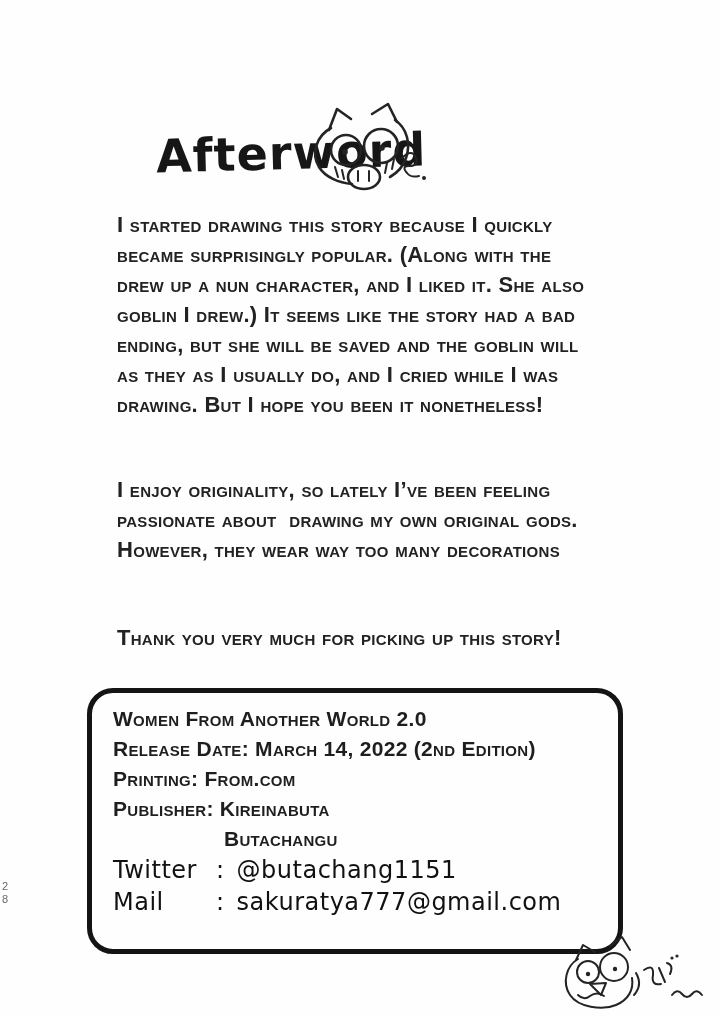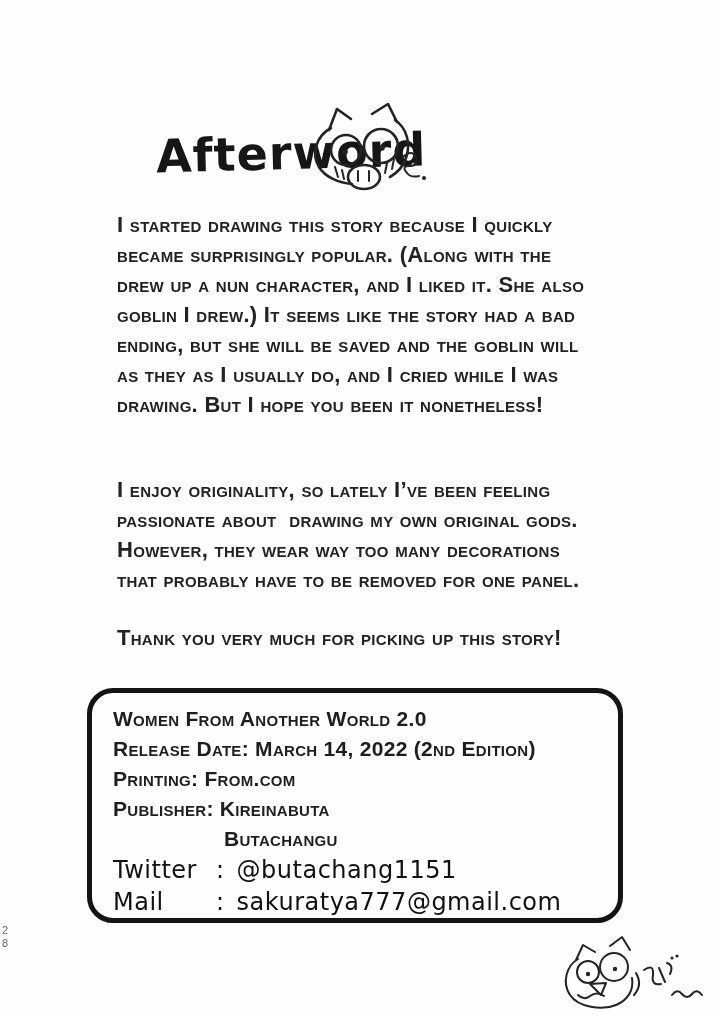--- a/index.html
+++ b/index.html
@@ -36,21 +36,21 @@
     margin-top:8px;
   }
   .para1 { top:202px; }
   .para2 { top:467px; }
   .para3 { top:615px; }
   .line { white-space:pre; }
 
   
   .colophon {
     position:absolute; left:87px; top:688px;
-    width:536px; height:235px;
+    width:536px; height:266px;
     border:5px solid #141414;
     border-radius:26px;
     box-sizing:border-box;
     padding:11px 0 0 21px;
     background:#fefefe;
   }
   .colophon .line {
     font-size:21px; font-weight:bold;
     font-variant:small-caps;
     letter-spacing:0.3px;
@@ -63,21 +63,21 @@
     font-family:"DejaVu Sans", sans-serif;
     font-size:24px; font-weight:normal;
     line-height:32px; letter-spacing:0.5px;
     color:#111111;
   }
   .contact .label { width:103px; }
   .contact .sep { margin-right:12px; }
 
   
   .page-number {
-    position:absolute; left:2px; top:924px;
+    position:absolute; left:2px; top:880px;
     width:10px;
     font-size:11px; line-height:13px;
     color:#6a6a6a;
     word-break:break-all;
   }
 
   svg .stroke { fill:none; stroke:#242424; stroke-width:2.6; stroke-linecap:round; stroke-linejoin:round; }
   svg .thin   { fill:none; stroke:#242424; stroke-width:2;   stroke-linecap:round; stroke-linejoin:round; }
   svg .dot    { fill:#242424; stroke:none; }
 </style>
@@ -117,21 +117,20 @@
     <div class="line">goblin I drew.) It seems like the story had a bad</div>
     <div class="line">ending, but she will be saved and the goblin will</div>
     <div class="line">as they as I usually do, and I cried while I was</div>
     <div class="line">drawing. But I hope you been it nonetheless!</div>
   </div>
 
   <div class="body-text para2">
     <div class="line">I enjoy originality, so lately I’ve been feeling</div>
     <div class="line">passionate about  drawing my own original gods.</div>
     <div class="line">However, they wear way too many decorations</div>
-    <div class="line">that probably have to be removed for one panel.</div>
   </div>
 
   <div class="body-text para3">
     <div class="line">Thank you very much for picking up this story!</div>
   </div>
 
   <div class="colophon">
     <div class="line">Women From Another World 2.0</div>
     <div class="line">Release Date: March 14, 2022 (2nd Edition)</div>
     <div class="line">Printing: From.com</div>

